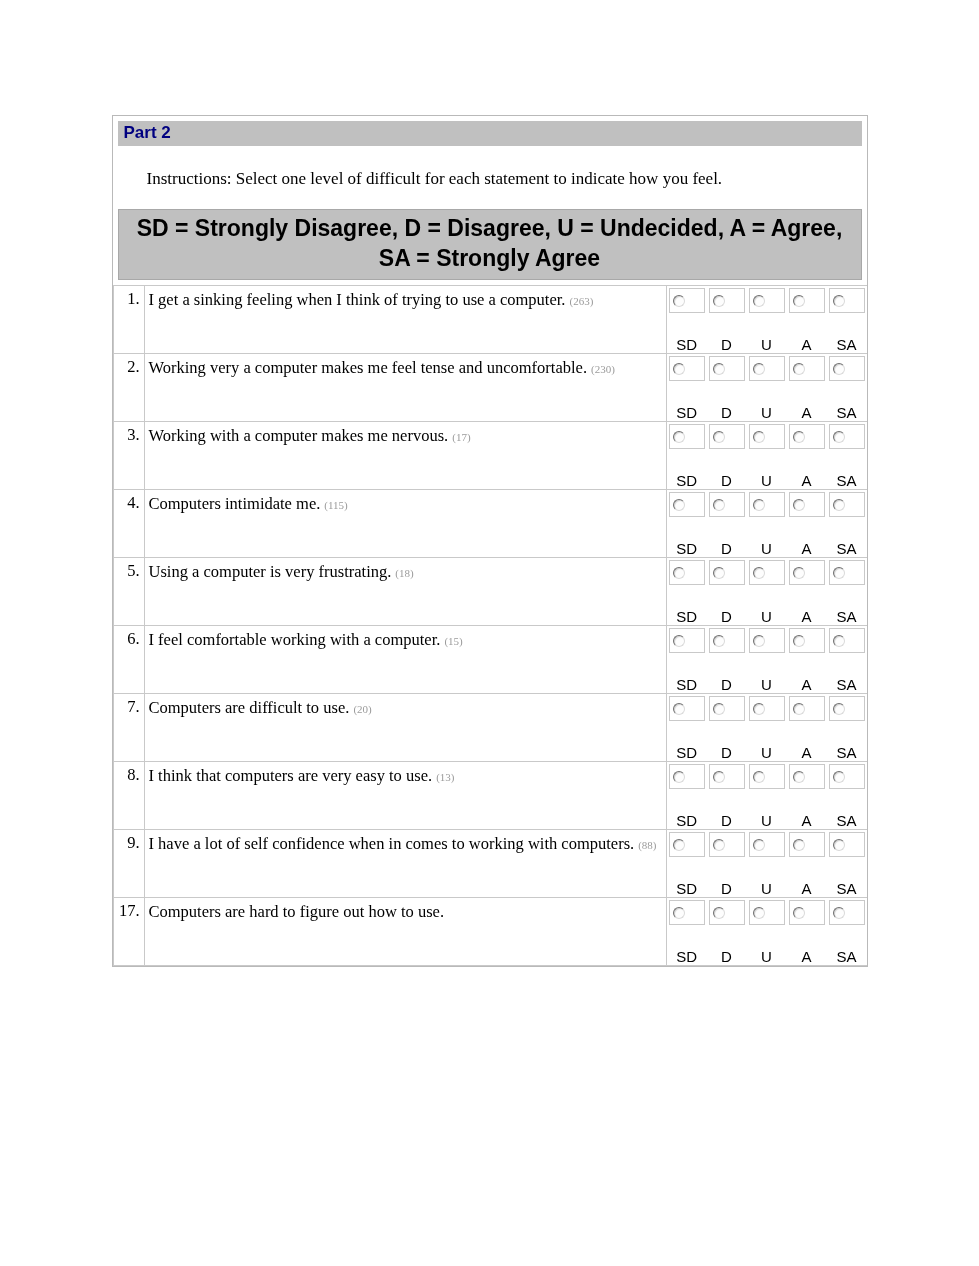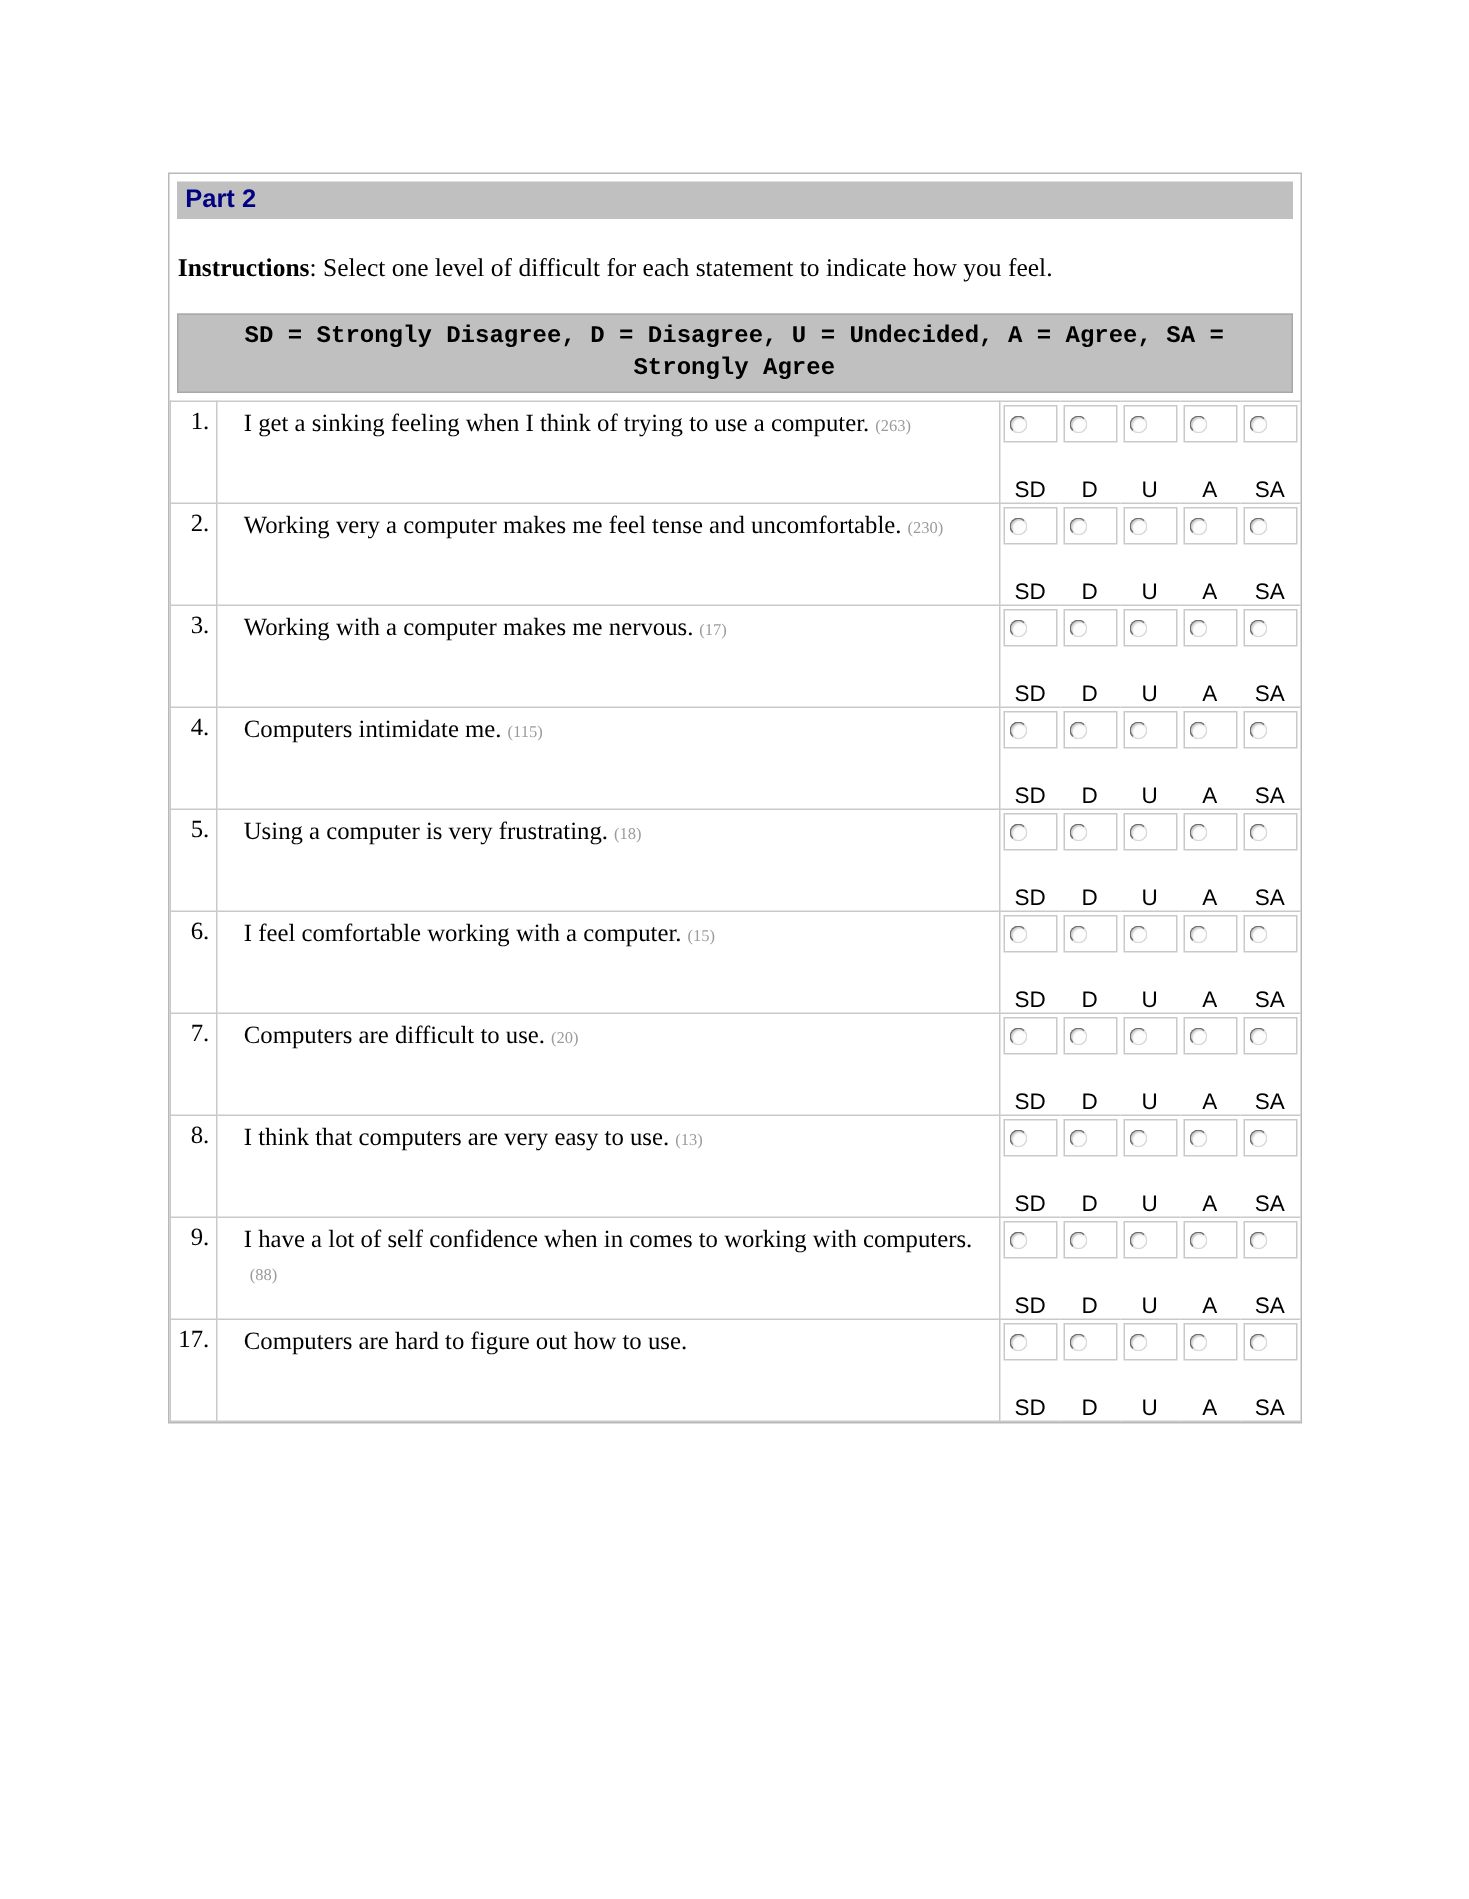--- a/index.html
+++ b/index.html
@@ -28,51 +28,51 @@
     font-family: "Liberation Sans", sans-serif;
     font-weight: bold;
     font-size: 17px;
     color: var(--title-text, #000080);
   }
   .instructions {
     margin: 22px 6px 20px;
     font-size: 17px;
     line-height: 1.25;
   }
-  .instructions b { font-weight: bold; }
+  .instructions b { font-weight: normal; margin-left: 28px; }
   .legend {
     margin: 5px;
     background: var(--band-bg, #c0c0c0);
     border: 1px solid #a8a8a8;
     padding: 4px 10px 6px;
     text-align: center;
-    font-family: Liberation Mono, monospace;
+    font-family: Liberation Sans, sans-serif;
     font-weight: bold;
-    font-size: 16px;
+    font-size: 23px;
     line-height: 1.28;
   }
   table.questions {
     width: 100%;
     border-collapse: collapse;
     margin-top: 5px;
     border-top: 1px solid var(--table-border, #c9c9c9);
   }
   td.num-cell {
     width: 31px;
     height: 54px;
     border: 1px solid var(--table-border, #c9c9c9);
     text-align: right;
     vertical-align: top;
     padding: 3px 4px 0 2px;
     font-size: 16.5px;
   }
   td.stmt-cell {
     border: 1px solid var(--table-border, #c9c9c9);
     vertical-align: top;
-    padding: 3px 5px 0 18px;
+    padding: 3px 5px 0 4px;
     font-size: 16.5px;
     line-height: 1.32;
   }
   td.opt-cell {
     width: 40px;
     border-bottom: 1px solid var(--table-border, #c9c9c9);
     vertical-align: top;
     padding: 2px 2px 0;
   }
   .radio-box {

